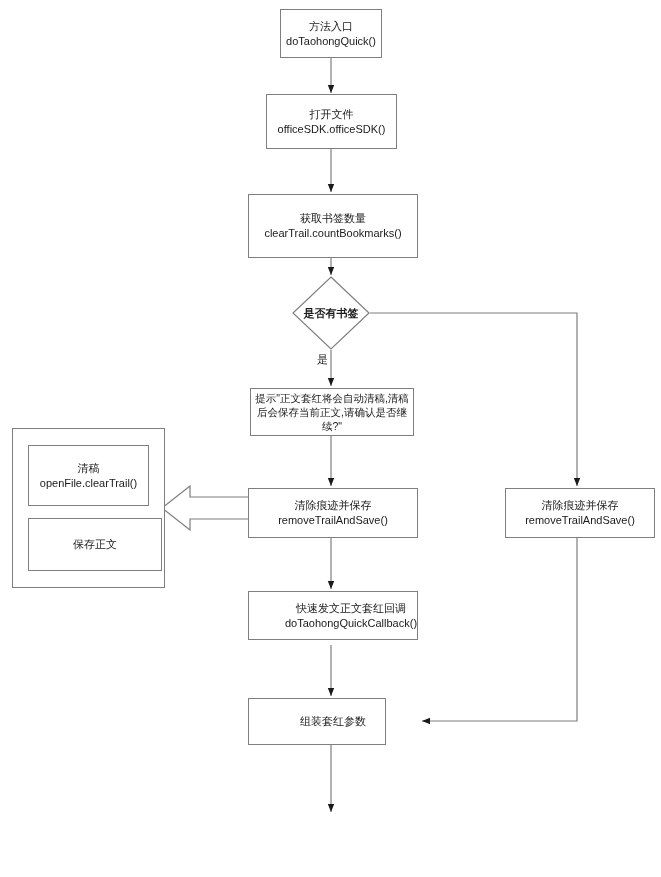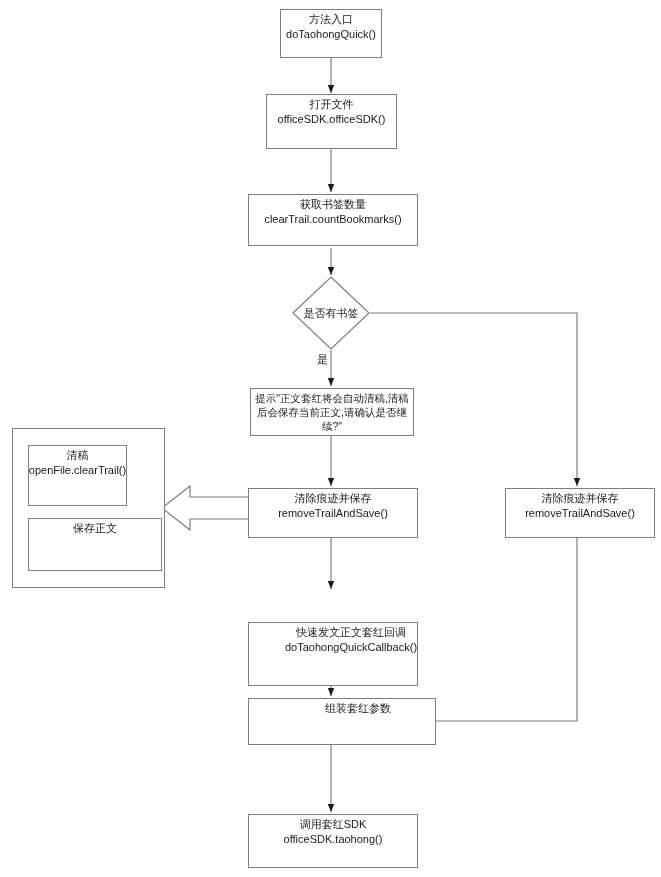--- a/index.html
+++ b/index.html
@@ -14,21 +14,21 @@
     background: #ffffff;
     font-family: "Liberation Sans", "DejaVu Sans", sans-serif;
     overflow: hidden;
   }
   .node {
     position: absolute;
     box-sizing: border-box;
     border: 1px solid #7f7f7f;
     background: #ffffff;
     display: flex;
-    align-items: flex-start;
+    align-items: center;
     justify-content: center;
     text-align: center;
     color: #1a1a1a;
     font-size: 11px;
     line-height: 15px;
     padding: 2px 4px;
   }
   .node .txt { display: block; }
   .group-box {
     position: absolute;
@@ -99,21 +99,21 @@
       <path d="M88,506 L88,518" marker-end="url(#ah)"></path>
     </g>
   </svg>
 
   <svg id="blockarrow" viewBox="0 0 92 48" xmlns="http://www.w3.org/2000/svg">
     <path d="M92,13 L30,13 L30,2 L2,24 L30,46 L30,35 L92,35 Z" fill="#ffffff" stroke="#7f7f7f" stroke-width="1.2"></path>
   </svg>
 
   <div class="group-box" style="left:12px; top:428px; width:153px; height:160px;"></div>
 
-  <div class="node" style="left:28px; top:445px; width:99px; height:61px;">
+  <div class="node" style="left:28px; top:445px; width:121px; height:61px;">
     <span class="txt">
       <span>清稿</span><br>
       <span>openFile.clearTrail()</span>
     </span>
   </div>
 
   <div class="node" style="left:28px; top:518px; width:134px; height:53px;">
     <span class="txt">
       <span>保存正文</span>
     </span>
@@ -126,28 +126,28 @@
     </span>
   </div>
 
   <div class="node" style="left:266px; top:94px; width:131px; height:55px;">
     <span class="txt">
       <span>打开文件</span><br>
       <span>officeSDK.officeSDK()</span>
     </span>
   </div>
 
-  <div class="node" style="left:248px; top:194px; width:170px; height:52px;">
+  <div class="node" style="left:248px; top:194px; width:170px; height:64px;">
     <span class="txt">
       <span>获取书签数量</span><br>
       <span>clearTrail.countBookmarks()</span>
     </span>
   </div>
 
-  <div class="diamond-wrap" style="left:292px; top:276px; width:78px; height:74px;">
+  <div class="diamond-wrap" style="left:292px; top:276px; width:78px; height:74px;font-weight:bold;">
     <svg viewBox="0 0 78 74" width="78" height="74" xmlns="http://www.w3.org/2000/svg">
       <path d="M39,1 L77,37 L39,73 L1,37 Z" fill="#ffffff" stroke="#7f7f7f" stroke-width="1.2"></path>
     </svg>
     <div class="diamond-label">是否有书签</div>
   </div>
 
   <div class="edge-label" style="left:316px; top:353px;">是</div>
 
   <div class="node" style="left:250px; top:388px; width:164px; height:48px; font-size:10.5px; line-height:14px;">
     <span class="txt">
@@ -162,33 +162,27 @@
     </span>
   </div>
 
   <div class="node" style="left:505px; top:488px; width:150px; height:50px;">
     <span class="txt">
       <span>清除痕迹并保存</span><br>
       <span>removeTrailAndSave()</span>
     </span>
   </div>
 
-  <div class="node" style="left:248px; top:622px; width:170px; height:64px;padding-left:40px;">
+  <div class="node" style="left:248px; top:591px; width:170px; height:49px;padding-left:40px;">
     <span class="txt">
       <span>快速发文正文套红回调</span><br>
       <span>doTaohongQuickCallback()</span>
     </span>
   </div>
 
-  <div class="node" style="left:248px; top:698px; width:188px; height:47px;padding-left:36px;">
+  <div class="node" style="left:248px; top:698px; width:138px; height:47px;padding-left:36px;">
     <span class="txt">
       <span>组装套红参数</span>
     </span>
   </div>
 
-  <div class="node" style="left:248px; top:814px; width:170px; height:54px;">
-    <span class="txt">
-      <span>调用套红SDK</span><br>
-      <span>officeSDK.taohong()</span>
-    </span>
-  </div>
 
 </div>
 
 </body></html>

